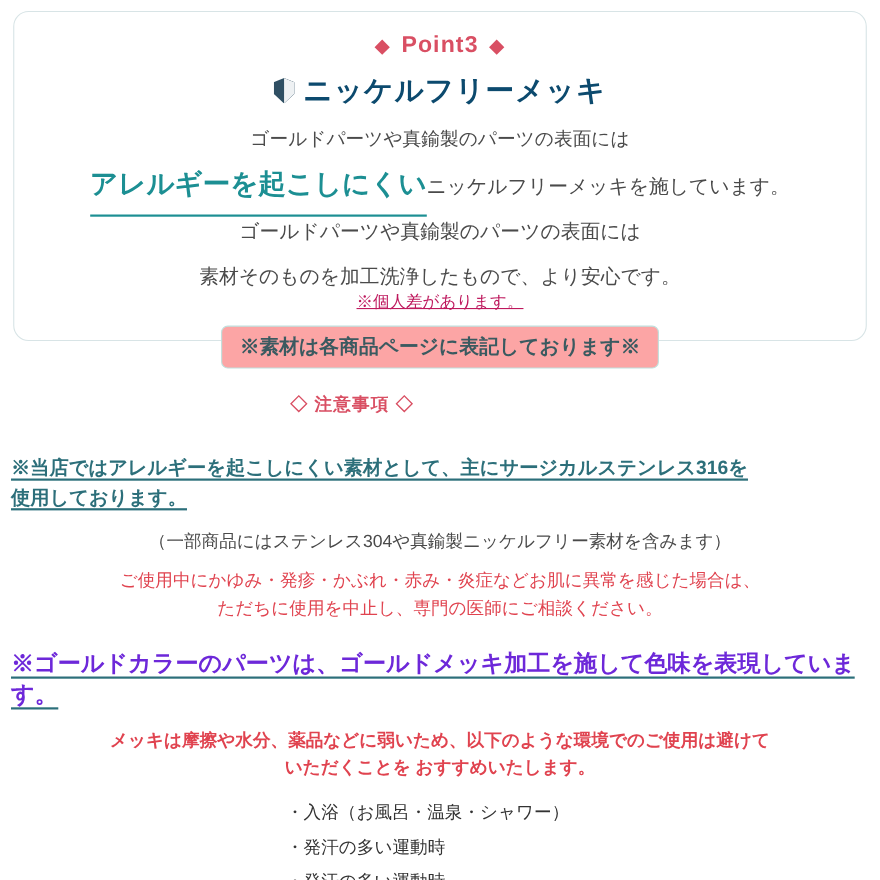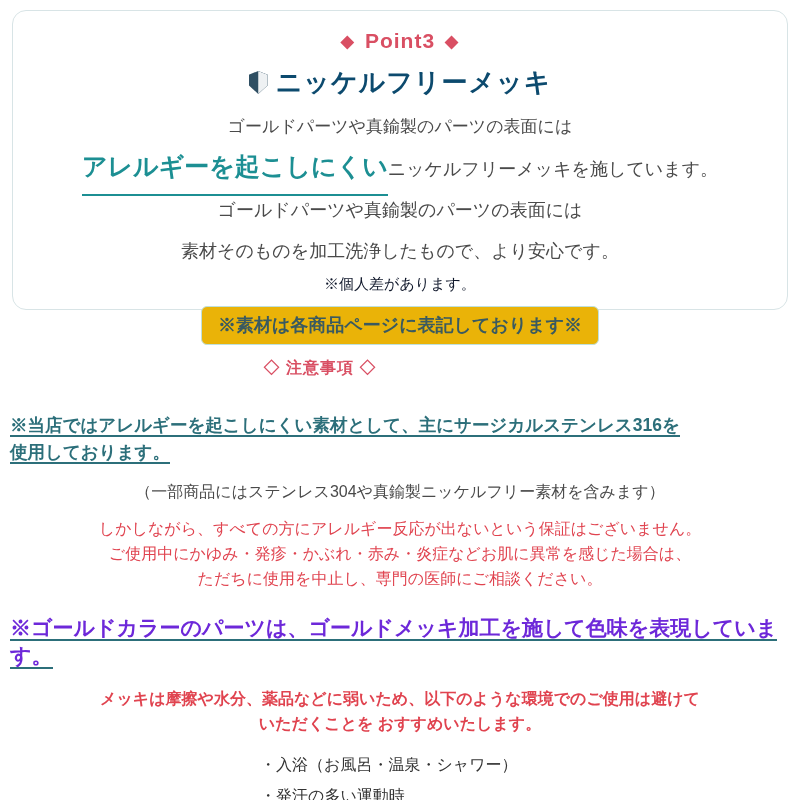--- a/index.html
+++ b/index.html
@@ -103,30 +103,30 @@
     color: #4a4a4a;
   }
   .hl {
     font-size: 25px;
     font-weight: bold;
     color: #1c8f93;
     border-bottom: 2px solid #1c8f93;
     padding-bottom: 14px;
   }
   .note-red {
-    margin-top: 10px;
     font-size: 15px;
-    color: #0f172a;
+    color: #be185d;
+    text-decoration: underline;
   }
 
   .material-box {
     display: inline-block;
     margin-top: 12px;
     padding: 6px 16px 7px;
-    background: #eab308;
+    background: #fca5a5;
     border: 1px solid #bfe0dd;
     border-radius: 6px;
     font-size: 18px;
     font-weight: bold;
     color: #3a5a60;
   }
 
   
   .notice-head {
     position: absolute;
@@ -242,21 +242,20 @@
   <div class="notes">
 
     <div class="n-underline">
       <span>※当店ではアレルギーを起こしにくい素材として、主にサージカルステンレス316を</span><br>
       <span>使用しております。</span>
     </div>
 
     <div class="n-paren">（一部商品にはステンレス304や真鍮製ニッケルフリー素材を含みます）</div>
 
     <div class="n-red">
-      <div>しかしながら、すべての方にアレルギー反応が出ないという保証はございません。</div>
       <div>ご使用中にかゆみ・発疹・かぶれ・赤み・炎症などお肌に異常を感じた場合は、</div>
       <div>ただちに使用を中止し、専門の医師にご相談ください。</div>
     </div>
 
     <div class="n-underline2">
       <span>※ゴールドカラーのパーツは、ゴールドメッキ加工を施して色味を表現しています。</span>
     </div>
 
     <div class="n-red2">
       <div>メッキは摩擦や水分、薬品などに弱いため、以下のような環境でのご使用は避けて</div>

